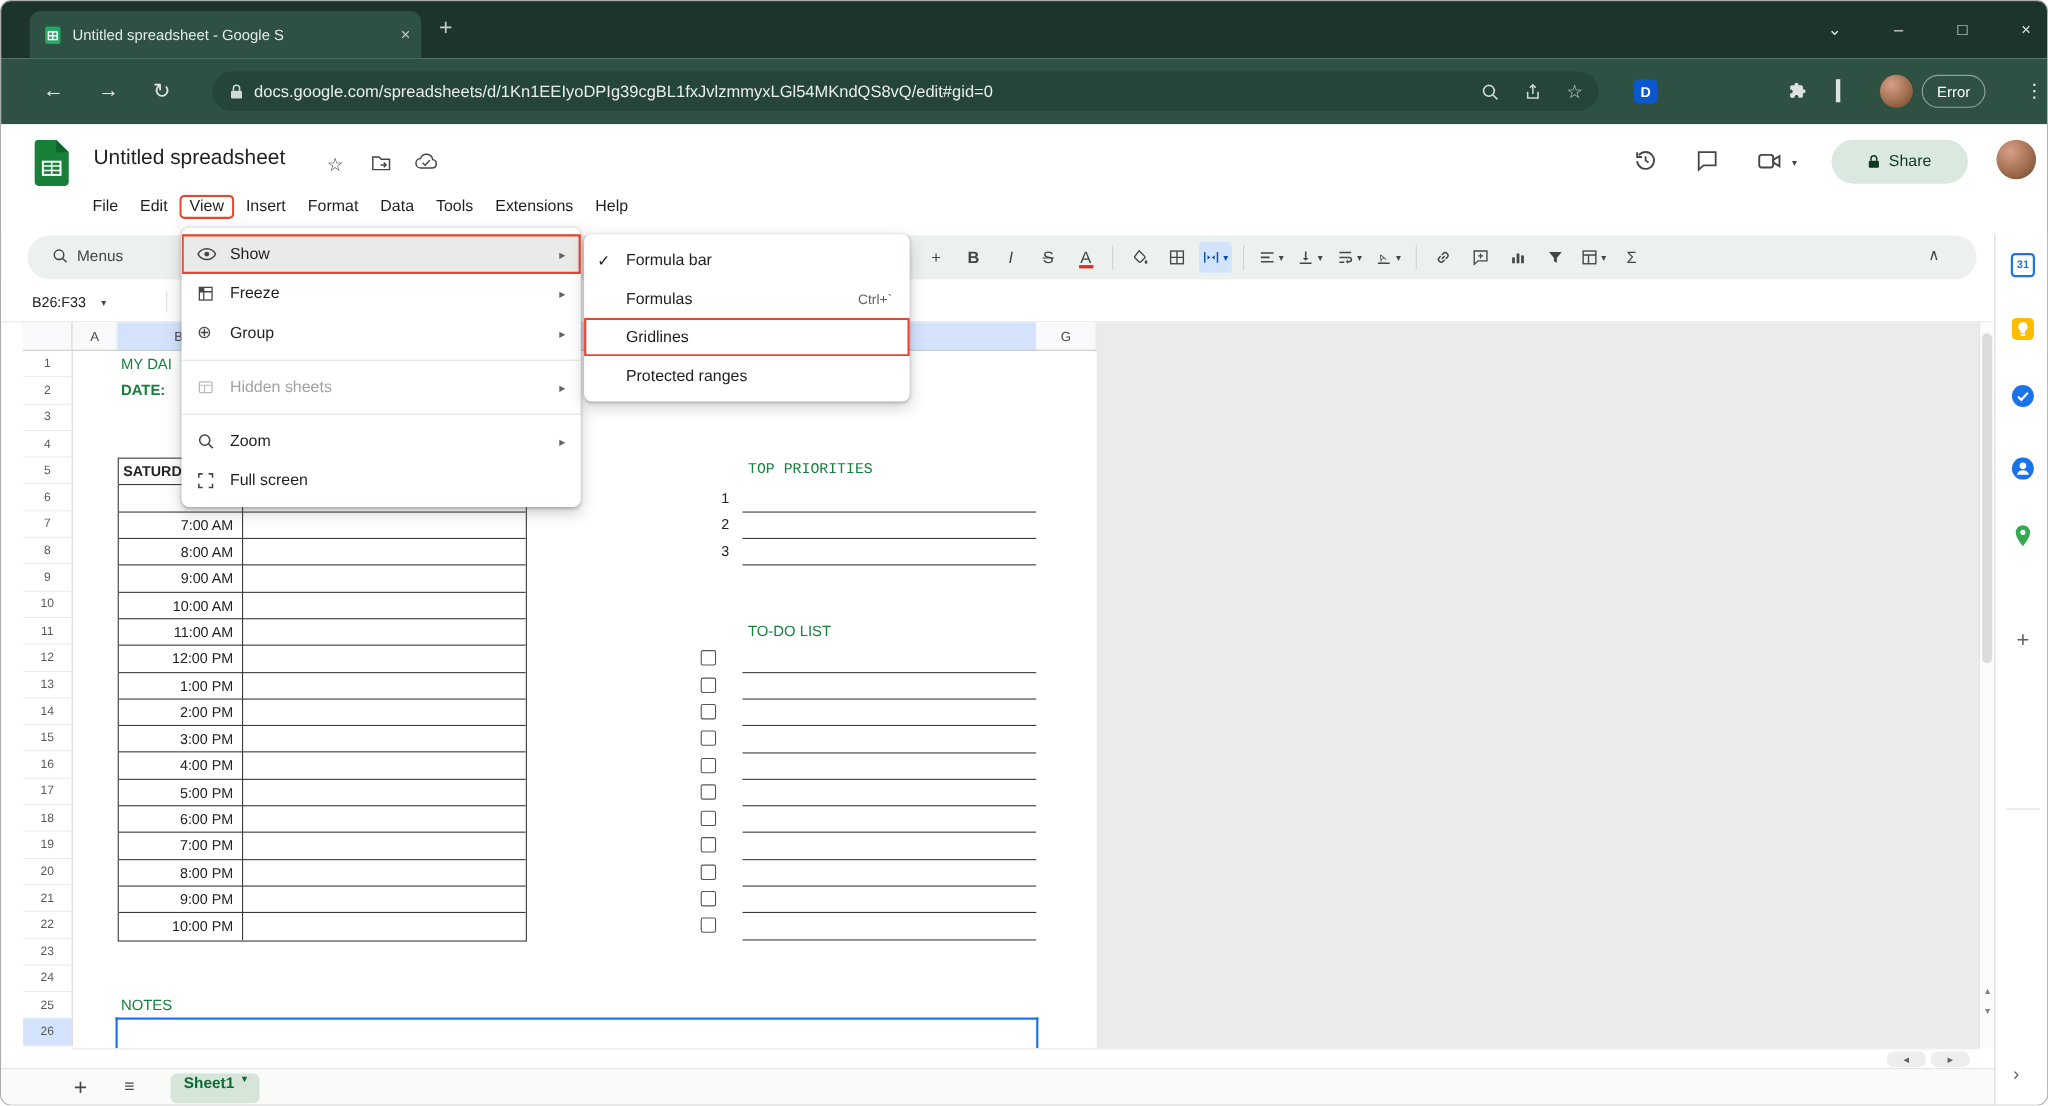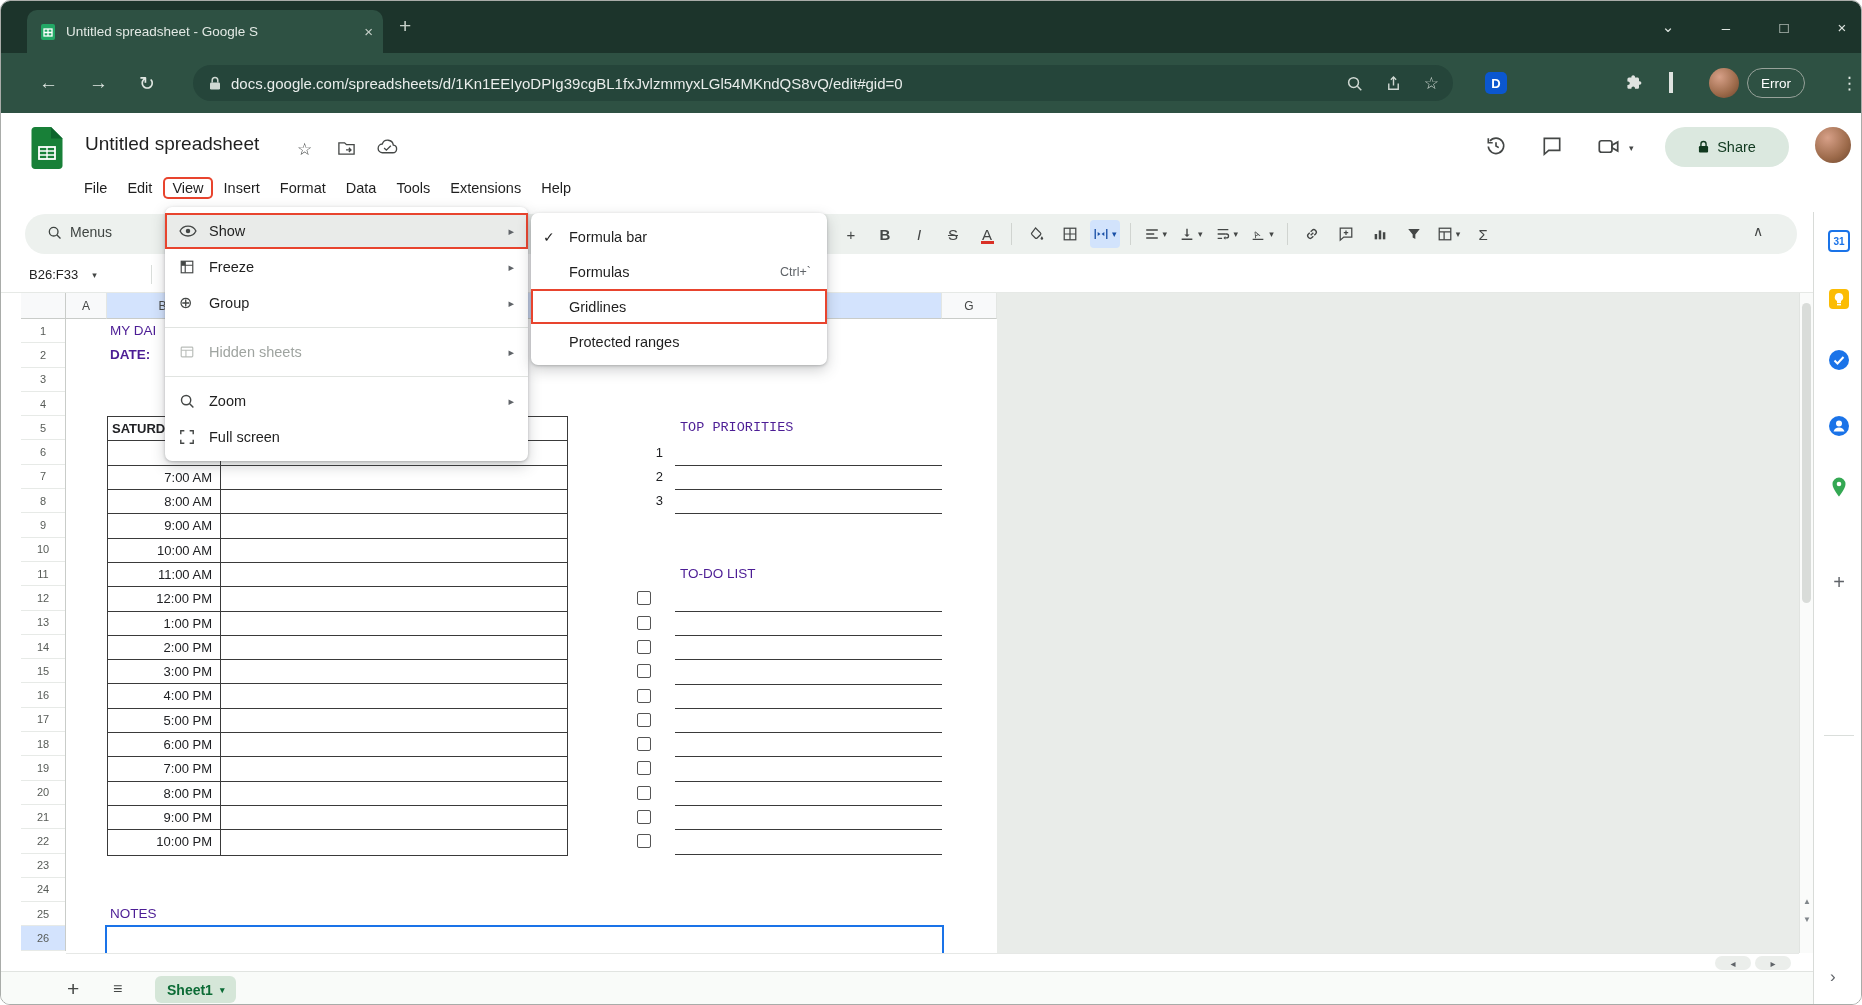--- a/index.html
+++ b/index.html
@@ -73,21 +73,21 @@
   
   .gridbg{position:absolute;left:65px;top:292px;width:1733px;height:660px;background:#fff;z-index:1}
   .graybg{position:absolute;left:996px;top:292px;width:802px;height:660px;background:#e9ece9;z-index:1}
   .corner{position:absolute;left:20px;top:292px;width:45px;height:26px;background:#f8f9fa;border-bottom:1px solid #c9ccc9;border-right:1px solid #c9ccc9;z-index:4}
   .colhdr{position:absolute;top:292px;height:26px;background:#f8f9fa;border-bottom:1px solid #c9ccc9;border-right:1px solid #e3e6e3;font-size:12px;color:#454746;display:flex;align-items:center;justify-content:center;z-index:4}
   .colhdr.hl{background:var(--hdrblue)}
   .rowhdrs{position:absolute;left:20px;top:318px;width:45px;border-right:1px solid #c9ccc9;z-index:4}
   .rowhdr{height:24.3px;border-bottom:1px solid #e7eae7;font-size:11px;color:#575b57;display:flex;align-items:center;justify-content:center;background:#fff}
   .rowhdr.hl{background:var(--hdrblue)}
   .sheet-layer{position:absolute;inset:0;z-index:2}
-  .celltxt{position:absolute;font-size:13.5px;color:#4c1d95;line-height:24.3px;white-space:nowrap}
+  .celltxt{position:absolute;font-size:13.5px;color:#15803d;line-height:24.3px;white-space:nowrap}
   .sch{position:absolute;border:1px solid #3a3a3a;overflow:hidden}
   .sch-vline{position:absolute;left:112px;top:0;bottom:0;width:1px;background:#3a3a3a}
   .sch-hdr{height:24.3px;border-bottom:1px solid #3a3a3a;font-weight:700;font-size:13px;line-height:23px;padding-left:4px}
   .sch-row{height:24.3px;border-bottom:1px solid #3a3a3a}
   .sch-row:last-child{border-bottom:none}
   .sch-time{width:112px;text-align:right;padding-right:8px;font-size:13px;line-height:23px}
   .uline{position:absolute;width:267px;height:0;border-bottom:1px solid #3a3a3a}
   .numcell{position:absolute;width:101px;text-align:right;padding-right:6px;font-size:13px;line-height:24.3px}
   .cb{position:absolute;width:14px;height:14px;border:1.5px solid #555;border-radius:2px;background:#fff}
   .selbox{position:absolute;border:2px solid var(--selblue);border-bottom:none;z-index:3}
@@ -95,21 +95,21 @@
   
   .vscroll{position:absolute;left:1798px;top:292px;width:14px;height:660px;background:#fafbfa;border-left:1px solid #e1e4e1;z-index:5}
   .vthumb{position:absolute;left:2px;top:10px;width:9px;height:300px;border-radius:5px;background:#d9dcd9}
   .varrow{position:absolute;left:0;width:14px;text-align:center;font-size:8px;color:#80868b}
   .hstrip{position:absolute;left:65px;top:952px;width:1733px;height:18px;background:#fff;border-top:1px solid #e6e8e6;z-index:5}
   .hbtn{position:absolute;top:2px;width:36px;height:14px;background:#ebeeeb;border-radius:8px;color:#5f6368;font-size:10px;display:flex;align-items:center;justify-content:center}
 
   
   .bottombar{position:absolute;left:0;top:970px;width:1812px;height:35px;background:#f9fbf9;border-top:1px solid #e1e4e1;z-index:6}
   .bb-ic{position:absolute;top:50%;transform:translateY(-50%);color:#444746}
-  .sheettab{position:absolute;left:154px;top:4px;height:27px;border-radius:6px;background:#d5e6d8;color:#0b6b35;font-size:14px;font-weight:700;display:flex;align-items:center;gap:7px;padding:0 12px}
+  .sheettab{position:absolute;left:154px;top:4px;height:27px;border-radius:6px;background:#d5e6d8;color:#0b6b35;font-size:14px;font-weight:700;display:flex;gap:7px;padding:0 12px}
   .st-caret{font-size:9px}
 
   
   .sidepanel{position:absolute;left:1812px;top:211px;width:50px;height:794px;background:#fff;border-left:1px solid #d8dbd8;z-index:60}
   .sp-ic{position:absolute;left:14px;width:22px;height:22px}
   .cal31{width:22px;height:22px;border:2px solid #1a73e8;border-radius:4px;color:#1a73e8;font-size:10px;font-weight:700;display:flex;align-items:center;justify-content:center;background:#fff}
   .sp-sep{position:absolute;left:10px;width:30px;height:1px;background:#dadedb}
   .plus20{font-size:20px;color:#5f6368;line-height:22px;display:block;text-align:center}
   .sp-collapse{position:absolute;left:16px;top:755px;color:#5f6368;font-size:17px}
 
@@ -430,21 +430,21 @@
       <div class="rowhdr">21</div>
       <div class="rowhdr">22</div>
       <div class="rowhdr">23</div>
       <div class="rowhdr">24</div>
       <div class="rowhdr">25</div>
       <div class="rowhdr hl">26</div>
     </div>
   <div class="sheet-layer" id="sheetlayer">
       <div class="celltxt" style="left: 109px; top: 318px;">MY DAI</div>
       <div class="celltxt" style="left: 109px; top: 342.3px; font-weight: bold;">DATE:</div>
-      <div class="sch" style="left: 106px; top: 415.2px; width: 461px; height: 439.4px;">
+      <div class="sch" style="left: 106px; top: 415.2px; width: 372px; height: 439.4px;">
         <div class="sch-vline"></div>
         <div class="sch-hdr">SATURD</div>
         <div class="sch-row">
           <div class="sch-time"></div>
         </div>
         <div class="sch-row">
           <div class="sch-time">7:00 AM</div>
         </div>
         <div class="sch-row">
           <div class="sch-time">8:00 AM</div>

